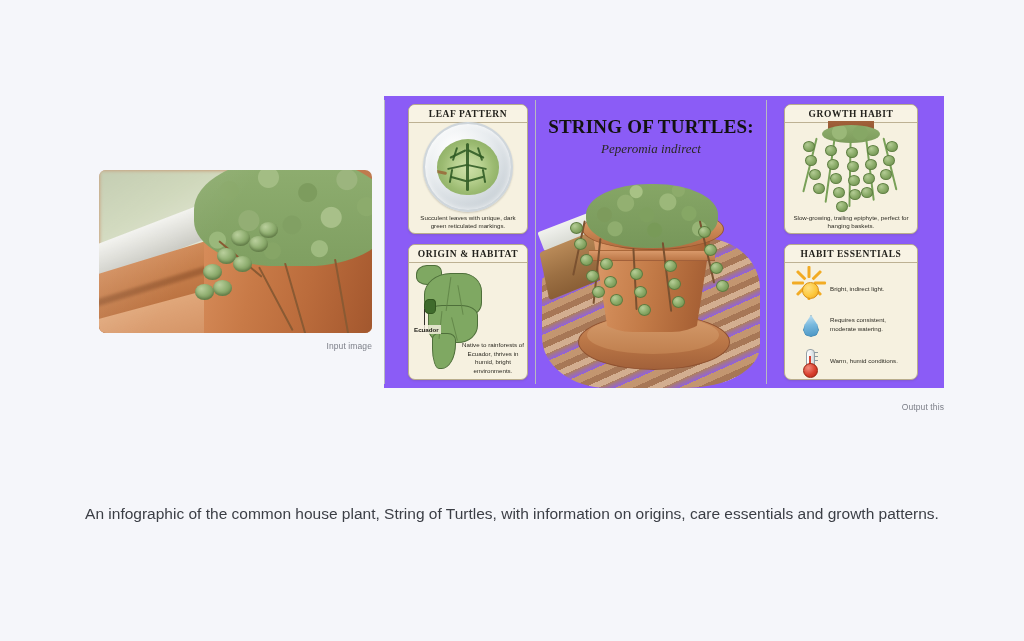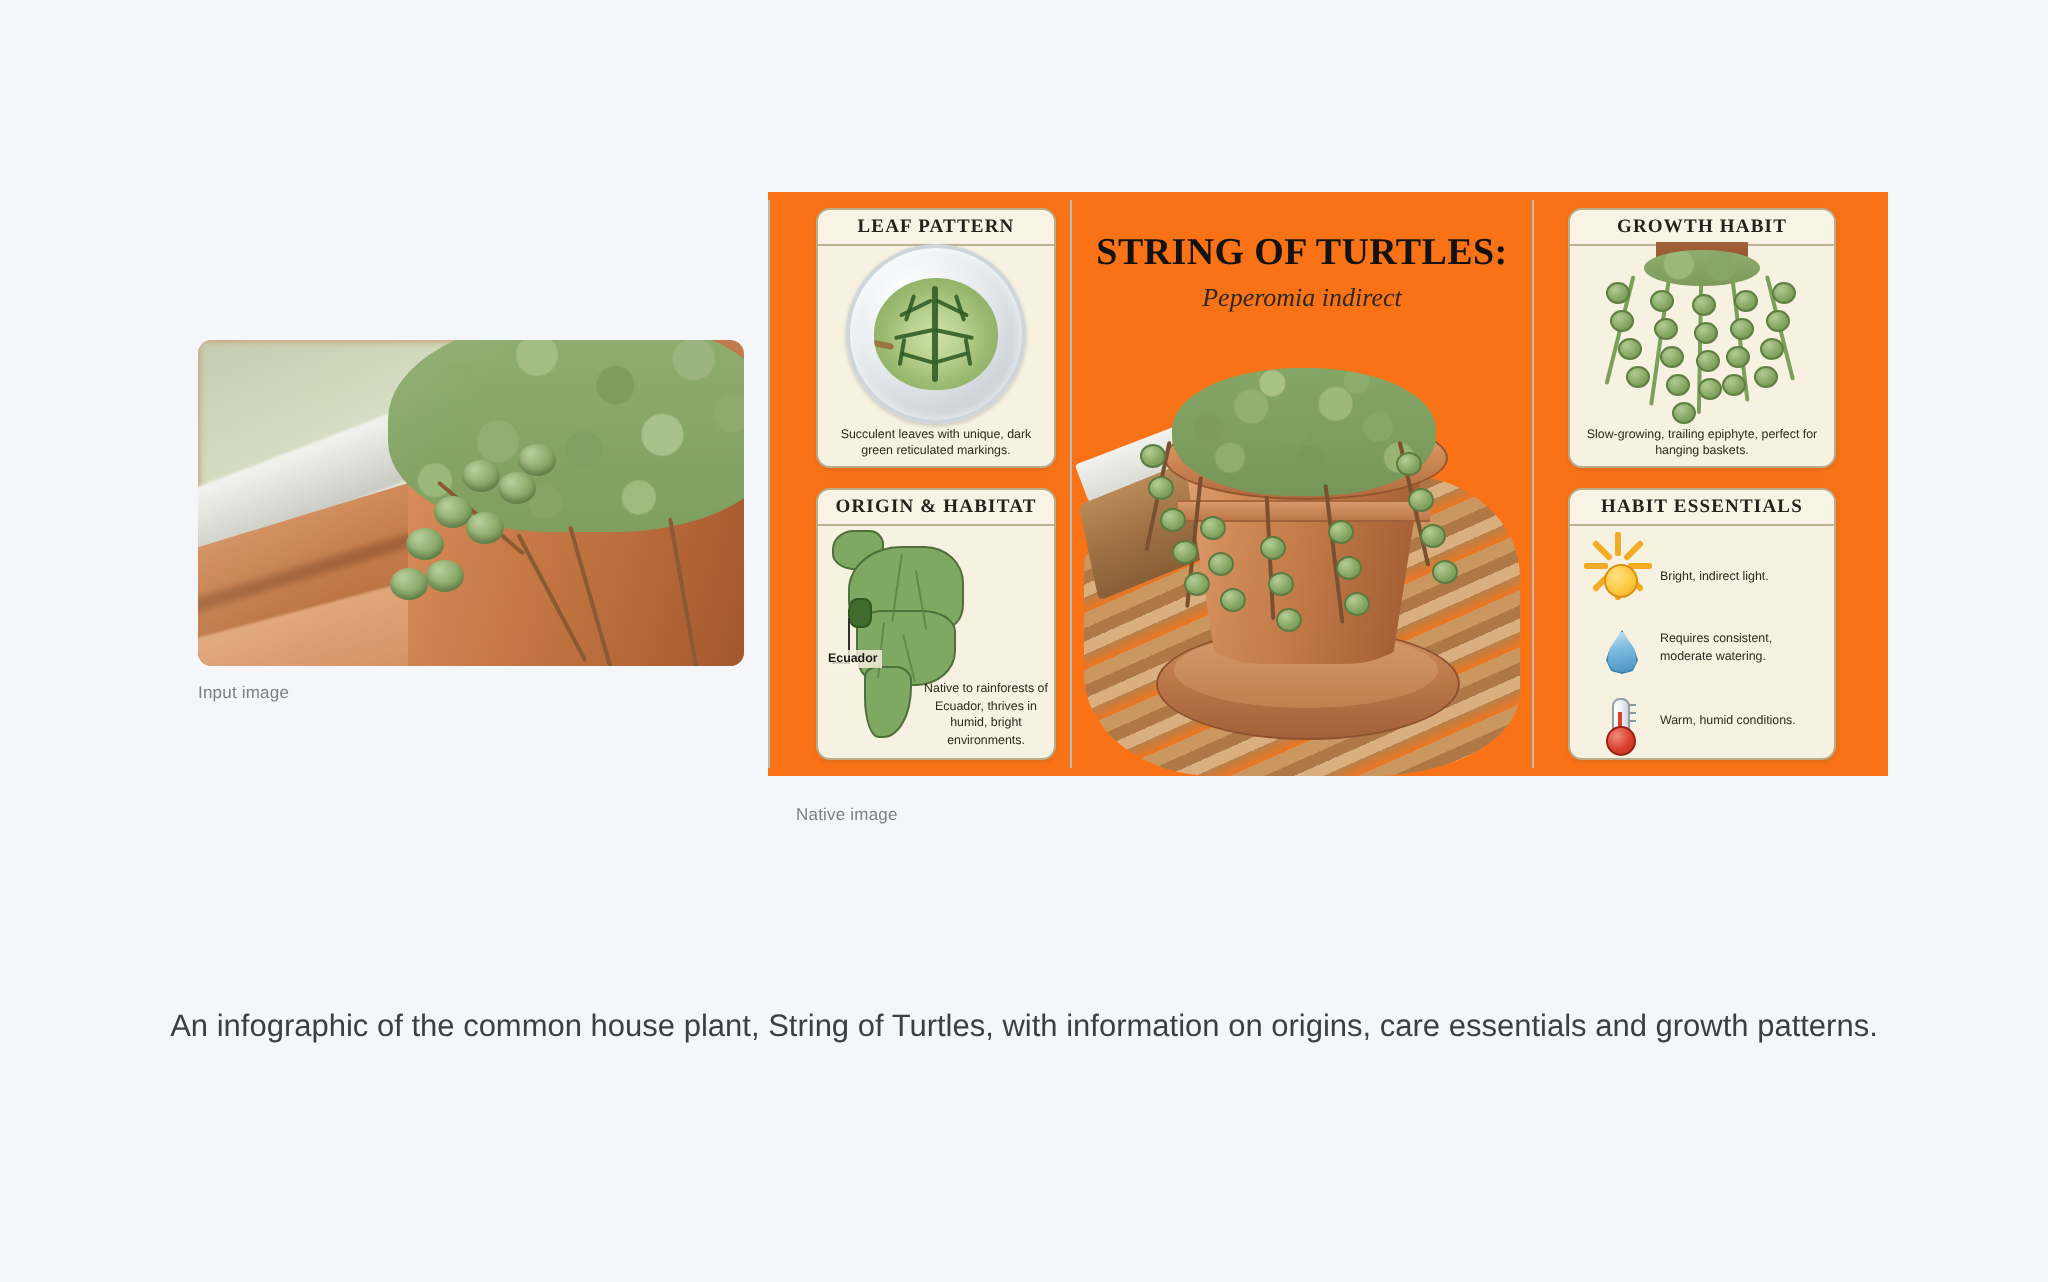--- a/index.html
+++ b/index.html
@@ -108,34 +108,35 @@
   .ph-gloss {
     left: 0; top: 0; width: 273px; height: 163px;
     background: linear-gradient(125deg, rgba(255,255,255,.16) 0%, rgba(255,255,255,0) 42%);
   }
 
   .img-caption {
     margin-top: 8px;
     font-size: 8.5px;
     color: #7c7f88;
     letter-spacing: .1px;
+    text-align: right;
   }
 
   
   #output-block {
     position: absolute;
     left: 384px;
     top: 96px;
     width: 560px;
   }
   #infographic {
     position: relative;
     width: 560px;
     height: 292px;
-    background: #f97316;
+    background: #8b5cf6;
   }
   .col-divider {
     position: absolute;
     top: 4px;
     width: 1px;
     height: 284px;
     background: #b8bac0;
   }
   #divider-left  { left: 0px; }
   #divider-mid   { left: 151px; }
@@ -726,18 +727,18 @@
             <div class="therm-tick" style="top:14px;"></div>
             <div class="therm-bulb"></div>
           </div>
           <div class="care-text">Warm, humid conditions.</div>
         </div>
 
       </div>
     </div>
 
   </div>
-  <div class="img-caption" style="margin-left:14px; margin-top:14px;">Native image</div>
+  <div class="img-caption" style="margin-left:14px; margin-top:14px;">Output this</div>
 </div>
 
 <div id="caption">
   <div id="caption-desc">An infographic of the common house plant, String of Turtles, with information on origins, care essentials and growth patterns.</div>
 </div>
 
 </body></html>

